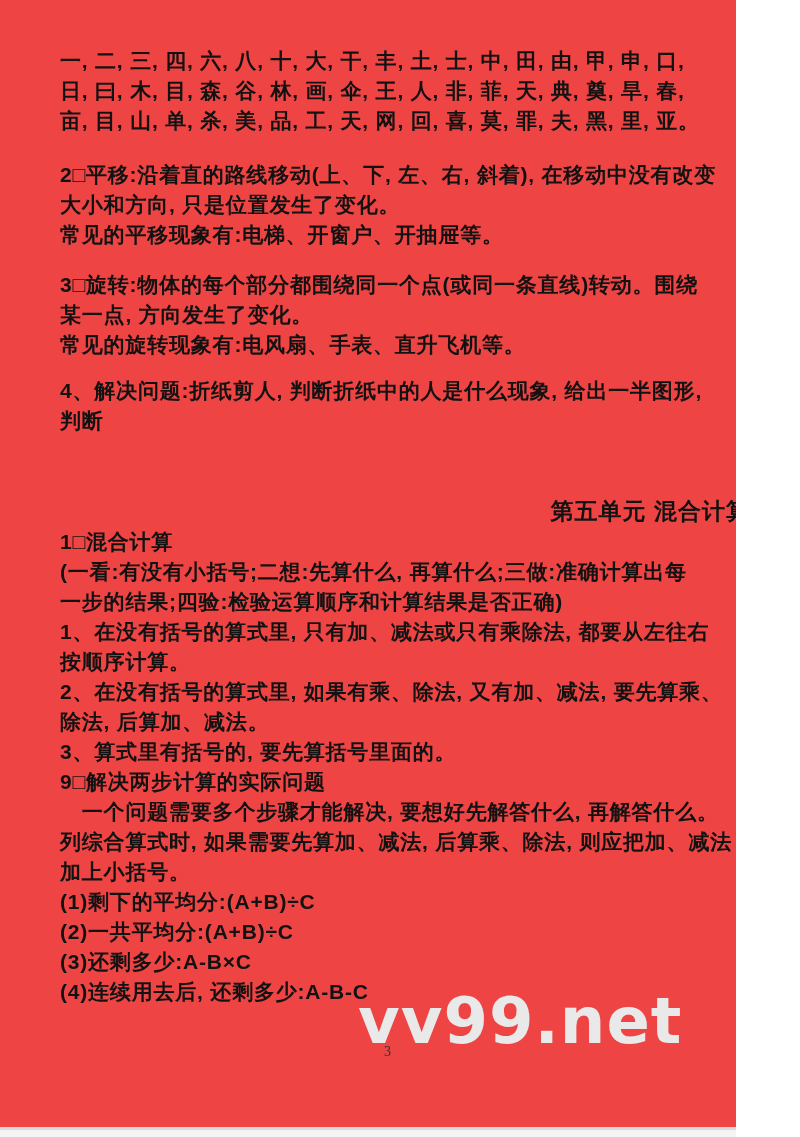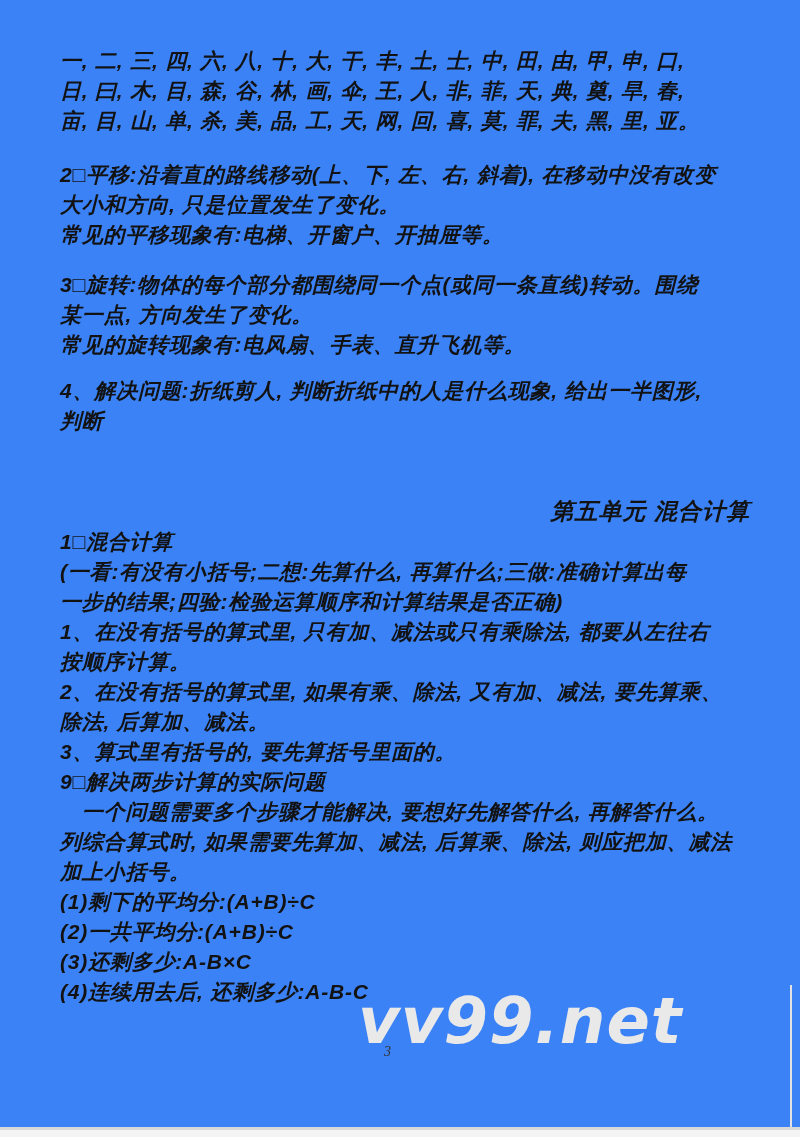--- a/index.html
+++ b/index.html
@@ -1,25 +1,24 @@
 <!DOCTYPE html>
 <html><head>
 <meta charset="utf-8">
 <style>
   * { margin: 0; padding: 0; box-sizing: border-box; }
   html, body { background: #ffffff; }
   .page {
     position: relative;
-    width: 800px;
+    width: 736px;
     height: 1137px;
-    background: #3b82f6;
+    background: #ef4444;
     overflow: hidden;
     font-family: "Liberation Sans", "DejaVu Sans", sans-serif;
     color: #111111;
-    font-style: italic;
   }
   .content {
     position: absolute;
     left: 0; top: 0;
     width: 800px;
     padding: 46px 50px 0 60px;
   }
   .block {
     white-space: pre-line;
     font-size: 21px;

